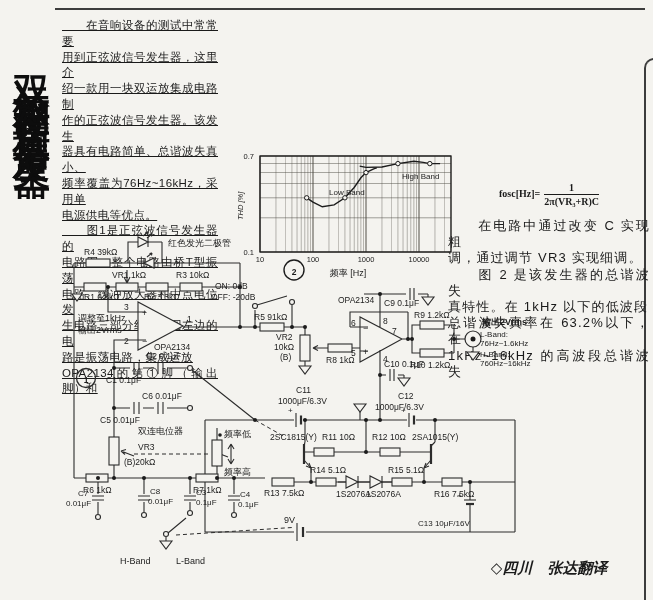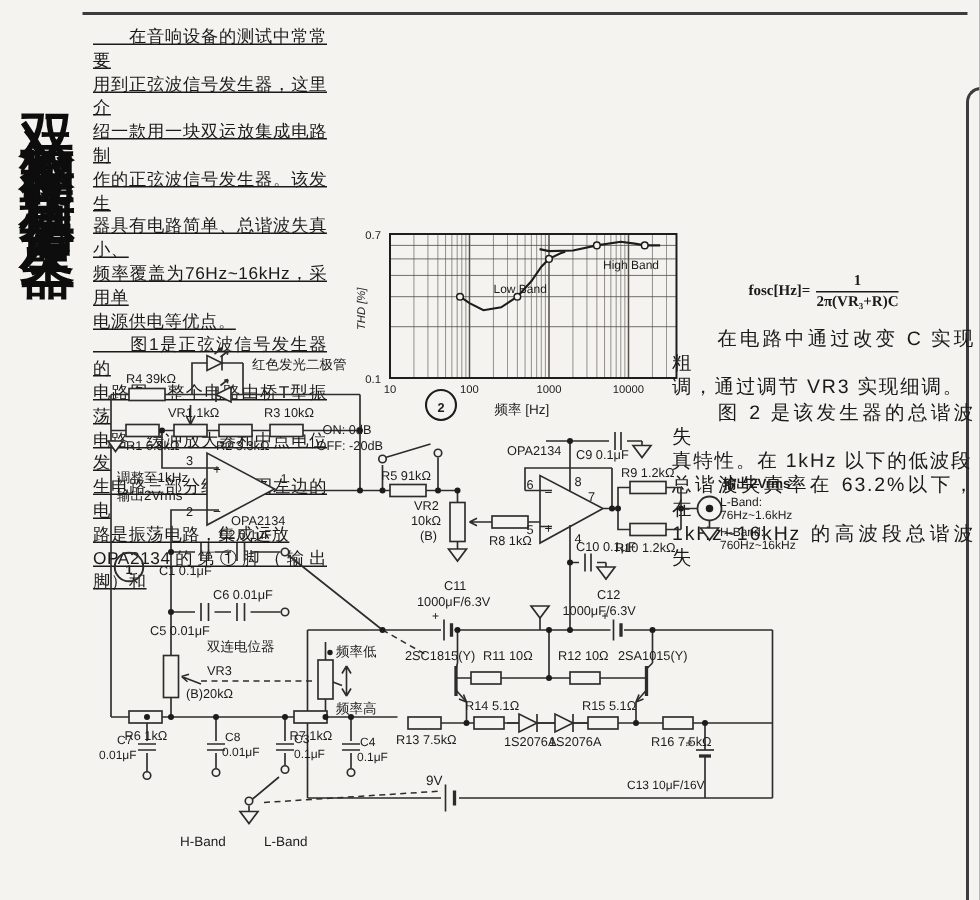--- a/index.html
+++ b/index.html
@@ -61,20 +61,21 @@
   <div class="formula">
     <span>fosc[Hz]=</span><span class="frac"><span class="num">1</span><span class="den">2π(VR₃+R)C</span></span>
   </div>
 
   <div class="col c3b">　　在电路中通过改变 C 实现粗
 调，通过调节 VR3 实现细调。
 　　图 2 是该发生器的总谐波失
 真特性。在 1kHz 以下的低波段
 总谐波失真率在 63.2%以下，在
 1kHz~16kHz 的高波段总谐波失</div>
+  <div class="transl">◇四川　张达翻译</div>
 
   <svg style="left:236px;top:148px;" width="220" height="152" viewBox="0 0 220 152">
     <g id="grid-g">
         <line x1="24" y1="8" x2="24" y2="104" stroke="#4a463f" stroke-width="1" opacity="0.95"></line>
         <line x1="39.954589770191006" y1="8" x2="39.954589770191006" y2="104" stroke="#4a463f" stroke-width="0.55" opacity="0.7"></line>
         <line x1="49.28742650014211" y1="8" x2="49.28742650014211" y2="104" stroke="#4a463f" stroke-width="0.55" opacity="0.7"></line>
         <line x1="55.909179540382006" y1="8" x2="55.909179540382006" y2="104" stroke="#4a463f" stroke-width="0.55" opacity="0.7"></line>
         <line x1="61.045410229809" y1="8" x2="61.045410229809" y2="104" stroke="#4a463f" stroke-width="0.55" opacity="0.7"></line>
         <line x1="65.24201627033311" y1="8" x2="65.24201627033311" y2="104" stroke="#4a463f" stroke-width="0.55" opacity="0.7"></line>
         <line x1="68.79019612075561" y1="8" x2="68.79019612075561" y2="104" stroke="#4a463f" stroke-width="0.55" opacity="0.7"></line>

